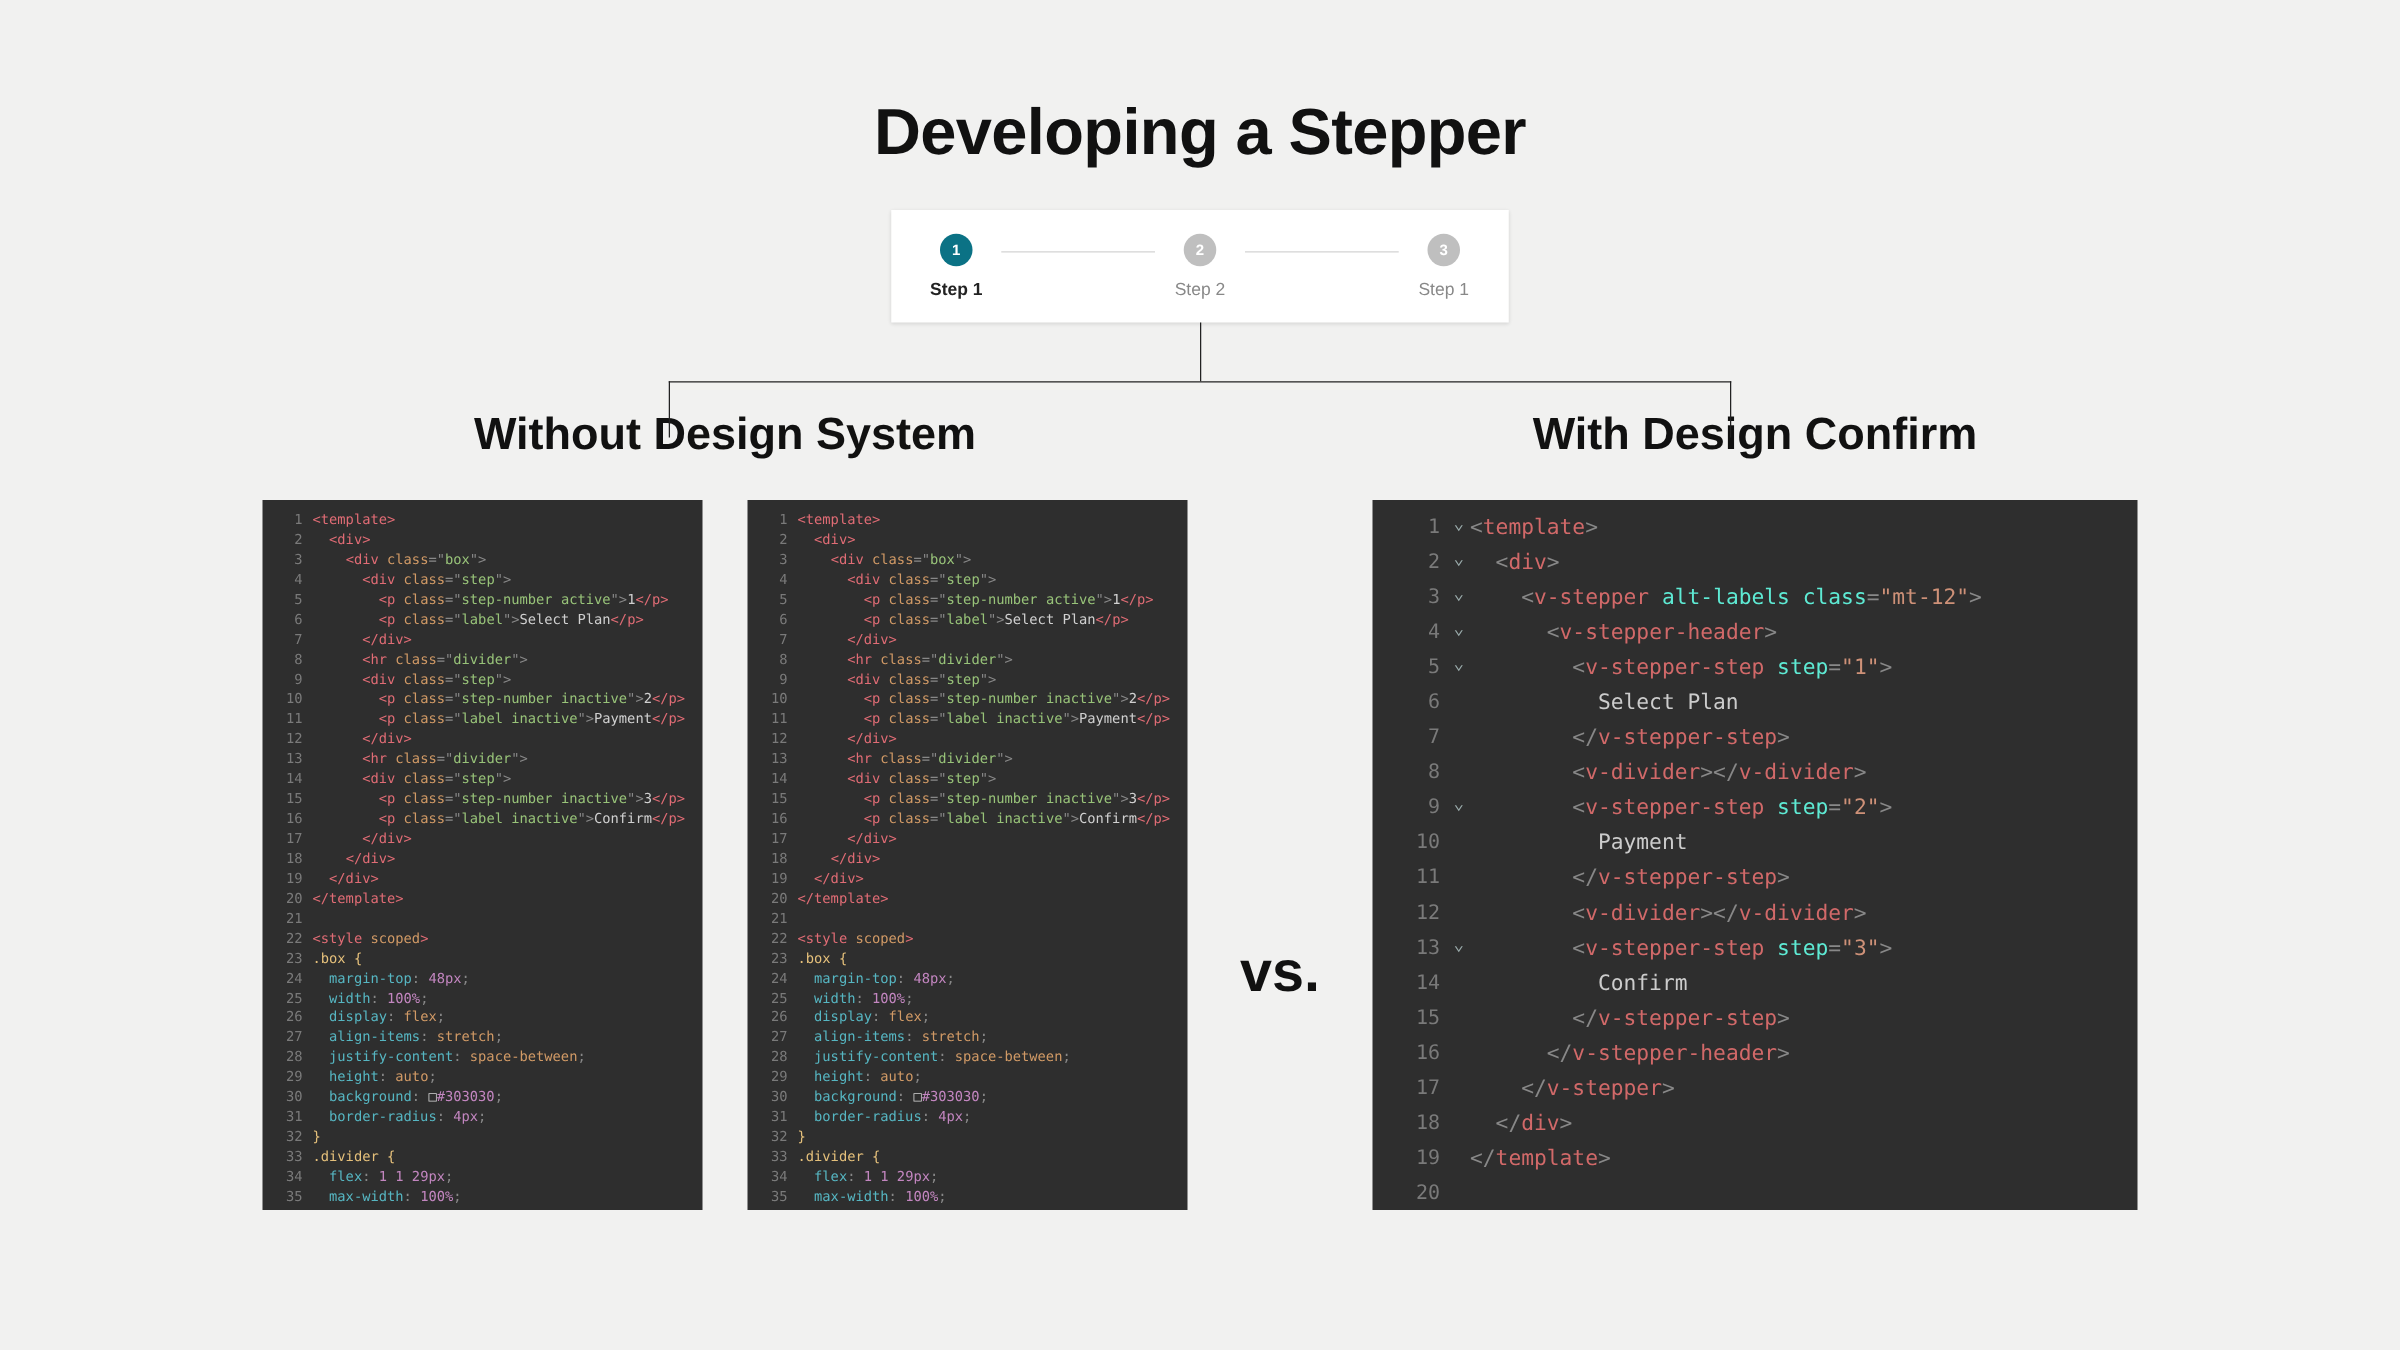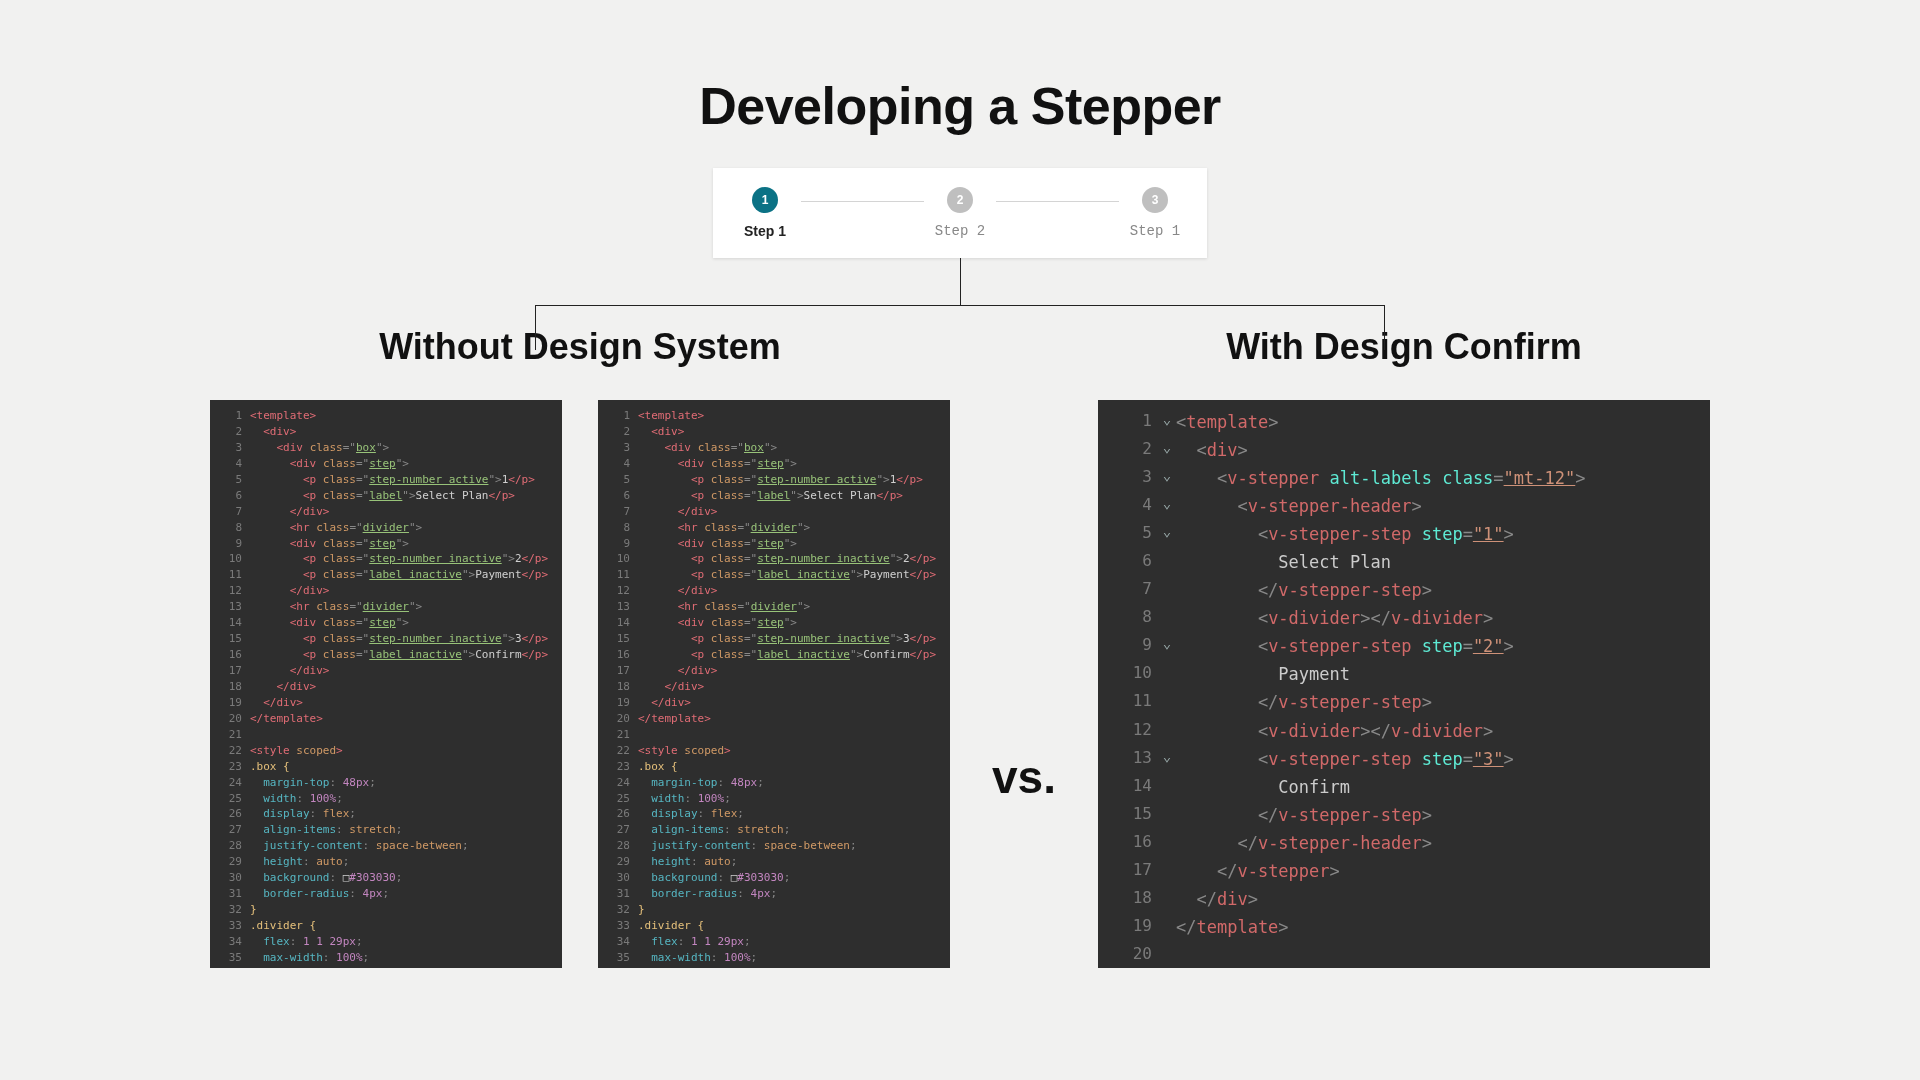--- a/index.html
+++ b/index.html
@@ -49,21 +49,21 @@
     color: #fff;
   }
   .step-circle.active   { background: #0b7285; }
   .step-circle.inactive { background: #bfbfbf; }
   .step-label {
     margin-top: 10px;
     font-size: 14px;
     text-align: right;
   }
   .step-label.active   { color:#222; font-weight:700; }
-  .step-label.inactive { color:#888;font-family:Liberation Mono, monospace; }
+  .step-label.inactive { color:#888; }
   .step-line {
     flex: 1;
     height: 1px;
     background: #d4d4d4;
     margin: 0 6px;
     position: relative;
     top: -12px;
   }
 
   
@@ -135,21 +135,21 @@
     color: #9aa;
     flex:none;
     text-align:center;
     font-size: 14px;
   }
   .code { white-space: pre; color: #ccc; }
 
   
   .tag    { color: #e06c75; }
   .attr   { color: #d19a66; }
-  .str    { color: #98c379; text-decoration: underline; }
+  .str    { color: #98c379; }
   .punct  { color: #888; }
   .sel    { color: #e5c07b; }
   .prop   { color: #56b6c2; margin-top: 20px; }
   .num    { color: #c386c0; }
   .kw     { color: #d19a66; }
   .txt    { color: #d0d0d0; }
 
   .editor.big .tag  { color: #d16969; }
   .editor.big .attr { color: #5eead4; }
   .editor.big .str  { color: #ce9178; }

